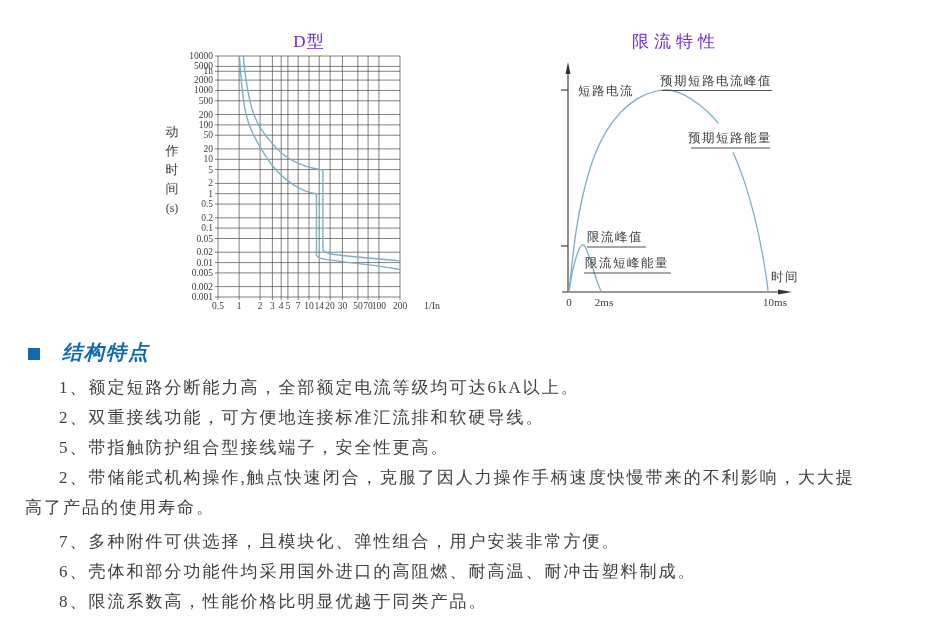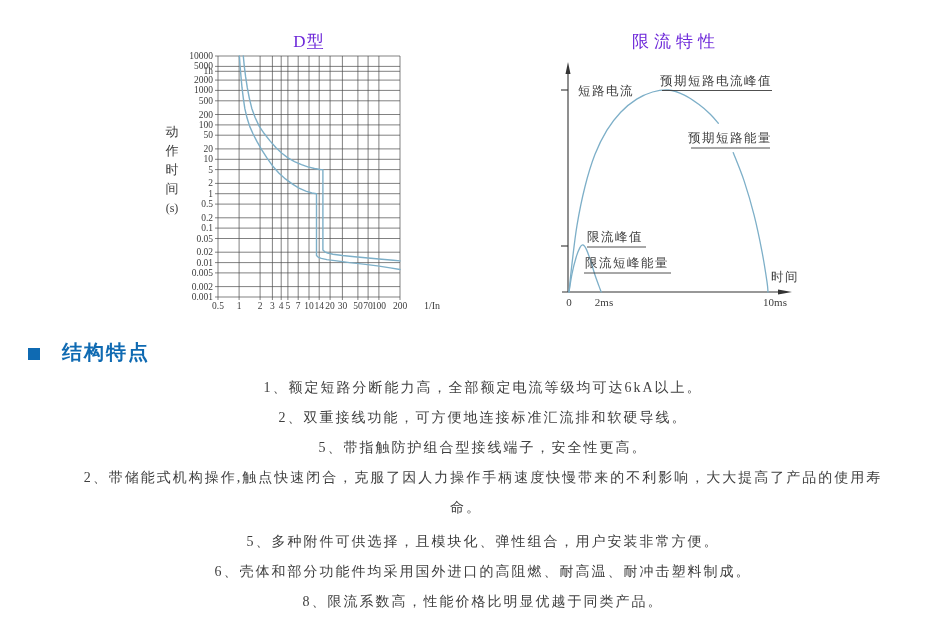--- a/index.html
+++ b/index.html
@@ -8,29 +8,29 @@
     font-family:"Liberation Serif","DejaVu Serif",serif;color:#3c3c3c;
   }
   .chart-title{
     position:absolute;top:30px;height:22px;font-size:17px;color:#6d28d9;
     text-align:center;white-space:nowrap;
   }
   .trip-title{left:218px;width:182px;letter-spacing:1px;}
   .limit-title{left:576px;width:200px;letter-spacing:5px;}
   #charts-canvas{position:absolute;left:0;top:0;}
   .features{position:absolute;left:0;top:336px;width:950px;}
-  .heading-row{position:absolute;left:28px;top:3px;display:flex;align-items:center;}
+  .heading-row{position:absolute;left:28px;top:3px;display:flex;align-items:center;font-style:italic;}
   .bullet{width:12px;height:12px;background:#0f6ab2;display:inline-block;margin-top:2px;}
   .features-heading{
     margin:0 0 0 22px;font-size:20px;font-weight:bold;color:#0f6ab2;
     letter-spacing:2px;font-family:"Liberation Sans","DejaVu Sans",sans-serif;
   }
   .features-list{
-    position:absolute;left:42px;top:37px;width:848px;
-    font-size:14px;line-height:30px;letter-spacing:2px;color:#3f3f3f;text-align:center;
+    position:absolute;left:25px;top:37px;width:848px;
+    font-size:17px;line-height:30px;letter-spacing:2px;color:#3f3f3f;
   }
   .features-list p{margin:0;text-indent:34px;}
   .features-list p:nth-child(5){margin-top:4px;}
 </style>
 </head>
 <body>
 
 <div class="page">
 
   <svg id="charts-canvas" width="950" height="332">
@@ -160,19 +160,19 @@
   <section class="features">
     <div class="heading-row">
       <span class="bullet"></span>
       <h2 class="features-heading">结构特点</h2>
     </div>
     <div class="features-list" id="features-list">
         <p>1、额定短路分断能力高，全部额定电流等级均可达6kA以上。</p>
         <p>2、双重接线功能，可方便地连接标准汇流排和软硬导线。</p>
         <p>5、带指触防护组合型接线端子，安全性更高。</p>
         <p>2、带储能式机构操作,触点快速闭合，克服了因人力操作手柄速度快慢带来的不利影响，大大提高了产品的使用寿命。</p>
-        <p>5、多种附件可供选择，且模块化、弹性组合，用户安装非常方便。</p>
+        <p>7、多种附件可供选择，且模块化、弹性组合，用户安装非常方便。</p>
         <p>6、壳体和部分功能件均采用国外进口的高阻燃、耐高温、耐冲击塑料制成。</p>
         <p>8、限流系数高，性能价格比明显优越于同类产品。</p>
       </div>
   </section>
 
 </div>
 
 </body></html>

